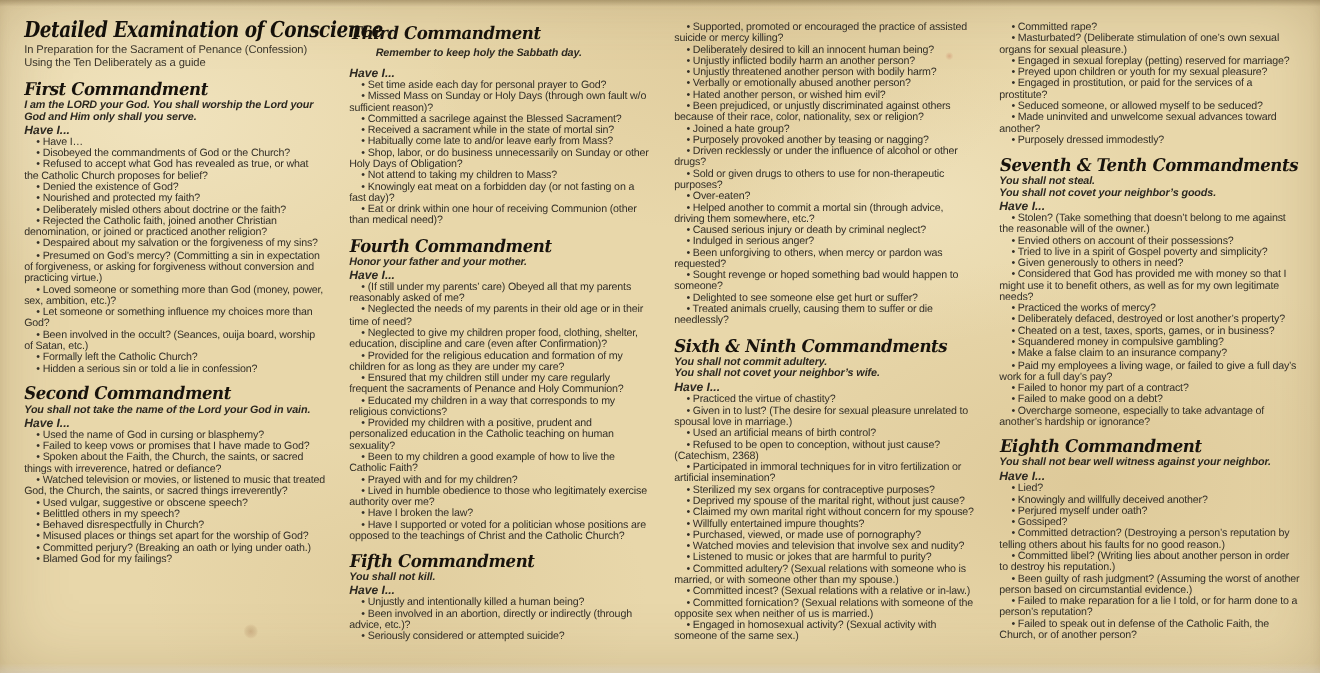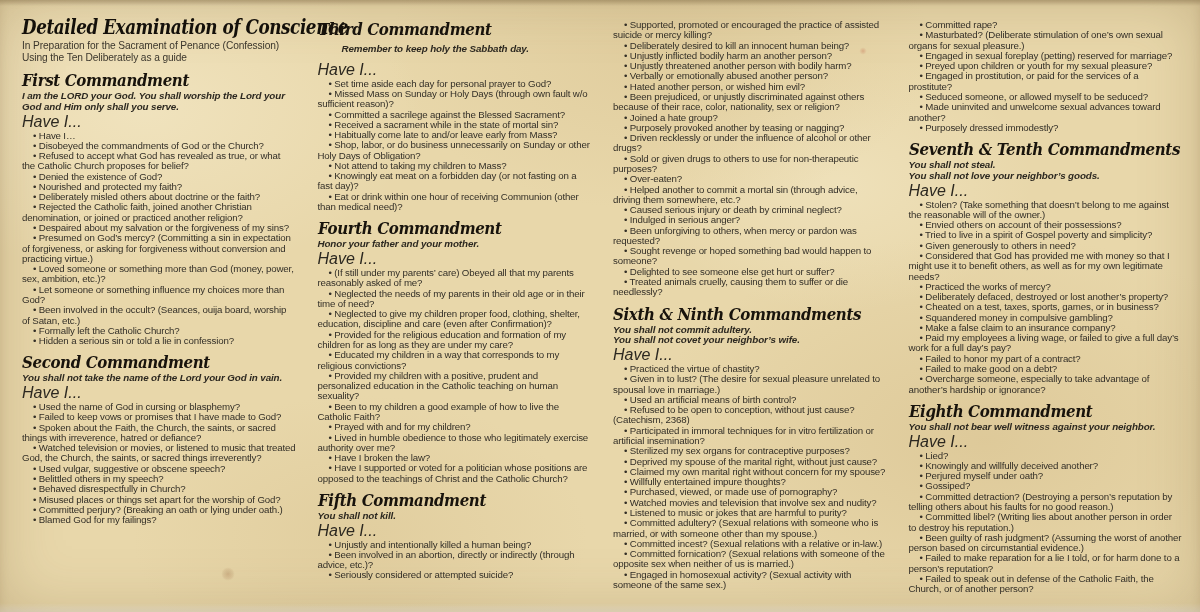--- a/index.html
+++ b/index.html
@@ -59,22 +59,22 @@
     margin: 0 0 1px;
     white-space: nowrap;
     transform: scaleX(0.94); transform-origin: left center;
   }
   .epigraph {
     font-style: italic; font-weight: bold;
     font-size: 9.8px; line-height: 1.1;
     color: #2c2820; letter-spacing: -0.1px;
   }
   .have {
-    font-style: italic; font-weight: normal;
-    font-size: 16px; line-height: 1.12;
+    font-style: italic; font-weight: bold;
+    font-size: 11px; line-height: 1.12;
     color: #2c2820;
   }
   .item {
     font-size: 9.7px; line-height: 1.06;
     color: #332f27;
     text-indent: 11px;
     letter-spacing: -0.15px;
   }
   .bullet { display: inline; }
 
@@ -143,20 +143,21 @@
           <p class="item"><span class="bullet">•</span> Eat or drink within one hour of receiving Communion (other than medical need)?</p>
         </section>
         <section class="section">
           <h2>Fourth Commandment</h2>
           <p class="epigraph">Honor your father and your mother.</p>
           <p class="have">Have I...</p>
           <p class="item"><span class="bullet">•</span> (If still under my parents’ care) Obeyed all that my parents reasonably asked of me?</p>
           <p class="item"><span class="bullet">•</span> Neglected the needs of my parents in their old age or in their time of need?</p>
           <p class="item"><span class="bullet">•</span> Neglected to give my children proper food, clothing, shelter, education, discipline and care (even after Confirmation)?</p>
           <p class="item"><span class="bullet">•</span> Provided for the religious education and formation of my children for as long as they are under my care?</p>
+          <p class="item"><span class="bullet">•</span> Ensured that my children still under my care regularly frequent the sacraments of Penance and Holy Communion?</p>
           <p class="item"><span class="bullet">•</span> Educated my children in a way that corresponds to my religious convictions?</p>
           <p class="item"><span class="bullet">•</span> Provided my children with a positive, prudent and personalized education in the Catholic teaching on human sexuality?</p>
           <p class="item"><span class="bullet">•</span> Been to my children a good example of how to live the Catholic Faith?</p>
           <p class="item"><span class="bullet">•</span> Prayed with and for my children?</p>
           <p class="item"><span class="bullet">•</span> Lived in humble obedience to those who legitimately exercise authority over me?</p>
           <p class="item"><span class="bullet">•</span> Have I broken the law?</p>
           <p class="item"><span class="bullet">•</span> Have I supported or voted for a politician whose positions are opposed to the teachings of Christ and the Catholic Church?</p>
         </section>
         <section class="section">
           <h2>Fifth Commandment</h2>
@@ -219,21 +220,21 @@
           <p class="item"><span class="bullet">•</span> Engaged in sexual foreplay (petting) reserved for marriage?</p>
           <p class="item"><span class="bullet">•</span> Preyed upon children or youth for my sexual pleasure?</p>
           <p class="item"><span class="bullet">•</span> Engaged in prostitution, or paid for the services of a prostitute?</p>
           <p class="item"><span class="bullet">•</span> Seduced someone, or allowed myself to be seduced?</p>
           <p class="item"><span class="bullet">•</span> Made uninvited and unwelcome sexual advances toward another?</p>
           <p class="item"><span class="bullet">•</span> Purposely dressed immodestly?</p>
         </section>
         <section class="section">
           <h2>Seventh &amp; Tenth Commandments</h2>
           <p class="epigraph">You shall not steal.</p>
-          <p class="epigraph">You shall not love your neighbor’s goods.</p>
+          <p class="epigraph">You shall not covet your neighbor’s goods.</p>
           <p class="have">Have I...</p>
           <p class="item"><span class="bullet">•</span> Stolen? (Take something that doesn’t belong to me against the reasonable will of the owner.)</p>
           <p class="item"><span class="bullet">•</span> Envied others on account of their possessions?</p>
           <p class="item"><span class="bullet">•</span> Tried to live in a spirit of Gospel poverty and simplicity?</p>
           <p class="item"><span class="bullet">•</span> Given generously to others in need?</p>
           <p class="item"><span class="bullet">•</span> Considered that God has provided me with money so that I might use it to benefit others, as well as for my own legitimate needs?</p>
           <p class="item"><span class="bullet">•</span> Practiced the works of mercy?</p>
           <p class="item"><span class="bullet">•</span> Deliberately defaced, destroyed or lost another’s property?</p>
           <p class="item"><span class="bullet">•</span> Cheated on a test, taxes, sports, games, or in business?</p>
           <p class="item"><span class="bullet">•</span> Squandered money in compulsive gambling?</p>

